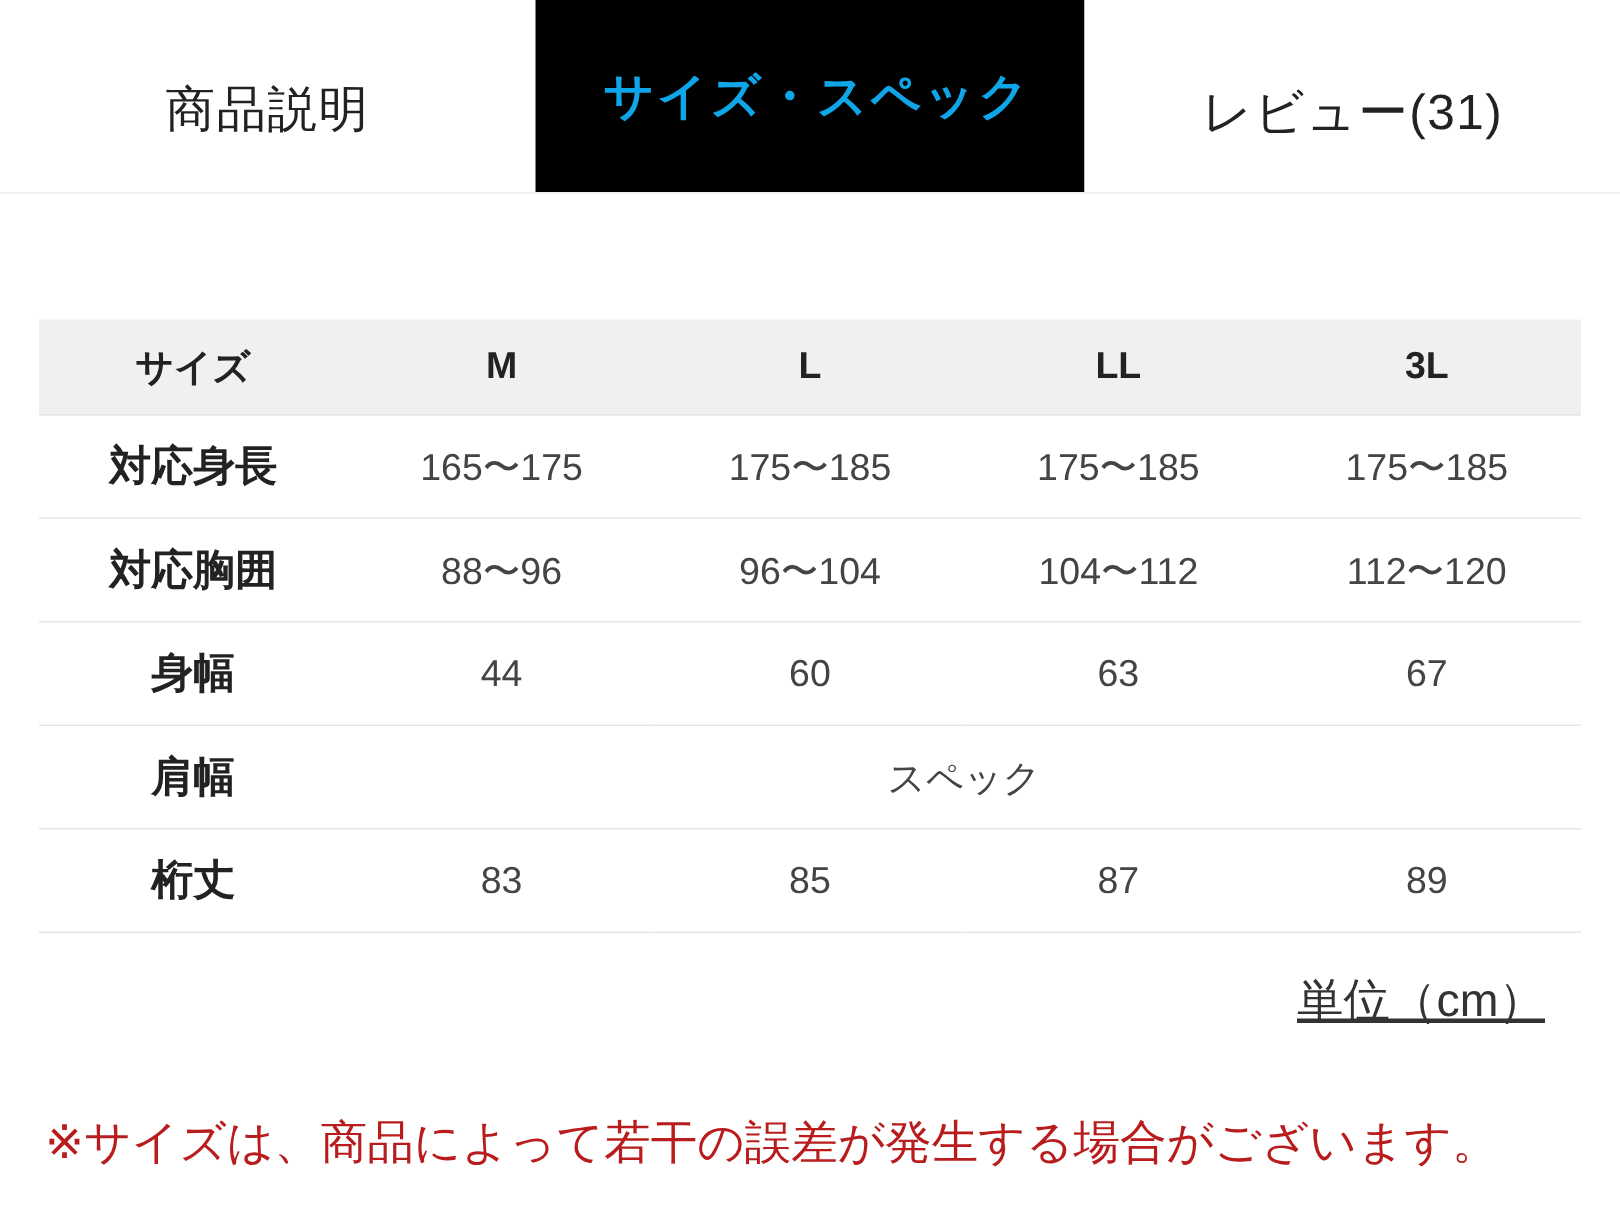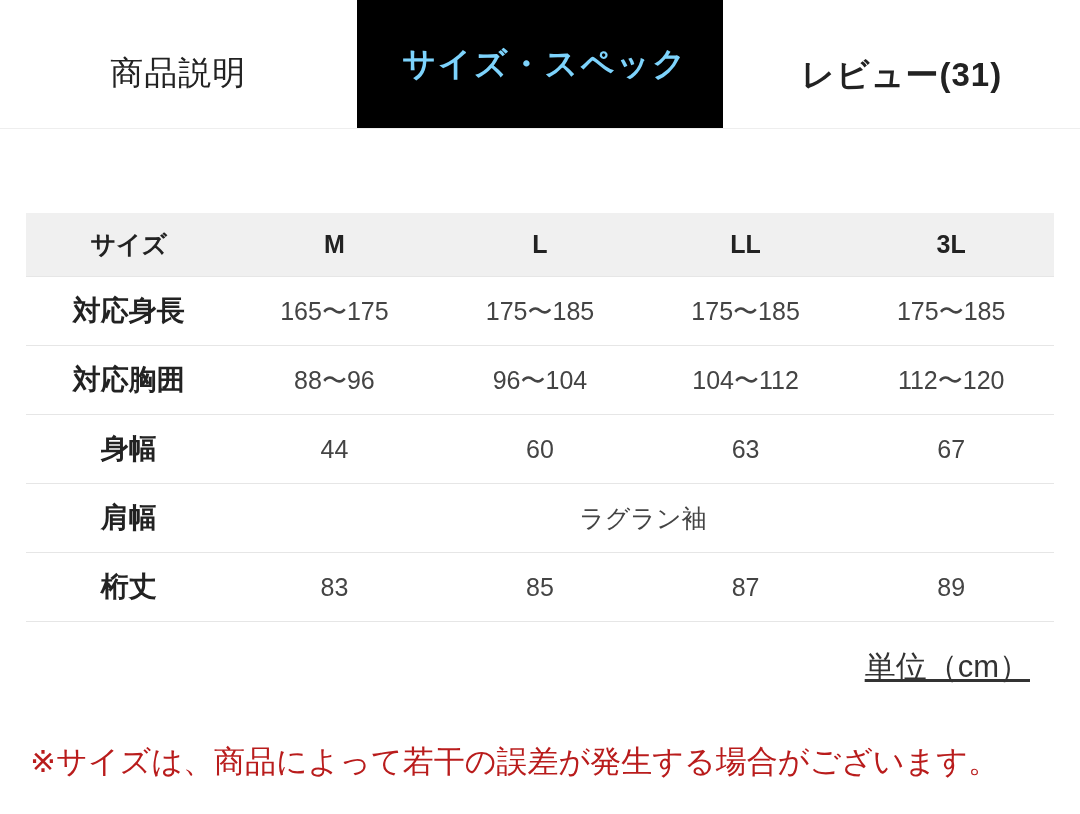--- a/index.html
+++ b/index.html
@@ -43,25 +43,24 @@
     user-select: none;
     height: 100%;
   }
   .tab.first {
     padding-top: 18px;
     box-sizing: border-box;
   }
   .tab.last {
     padding-top: 22px;
     box-sizing: border-box;
-    font-weight: bold;
   }
   .tab.active {
     background: #000000;
-    color: #7dd3fc;
+    color: #0ea5e9;
     font-weight: bold;
     letter-spacing: 2px;
     padding-left: 10px;
   }
 
   
   .content {
     padding: 0 26px;
     box-sizing: border-box;
   }
@@ -170,21 +169,21 @@
           </tr>
           <tr>
             <th class="rowhead">身幅</th>
             <td>44</td>
             <td>60</td>
             <td>63</td>
             <td>67</td>
           </tr>
           <tr>
             <th class="rowhead">肩幅</th>
-            <td class="merged" colspan="4">ラグラン袖</td>
+            <td class="merged" colspan="4">スペック</td>
           </tr>
           <tr>
             <th class="rowhead">桁丈</th>
             <td>83</td>
             <td>85</td>
             <td>87</td>
             <td>89</td>
           </tr>
         </tbody>
       </table>

